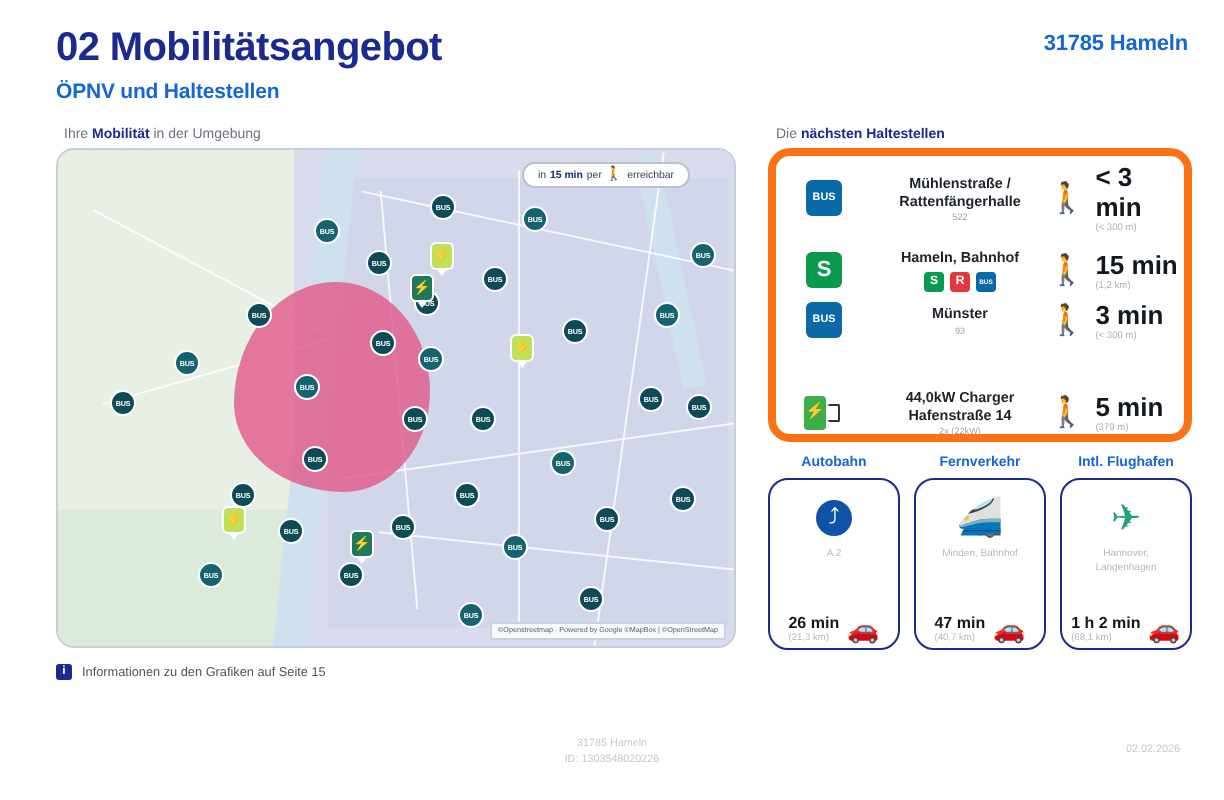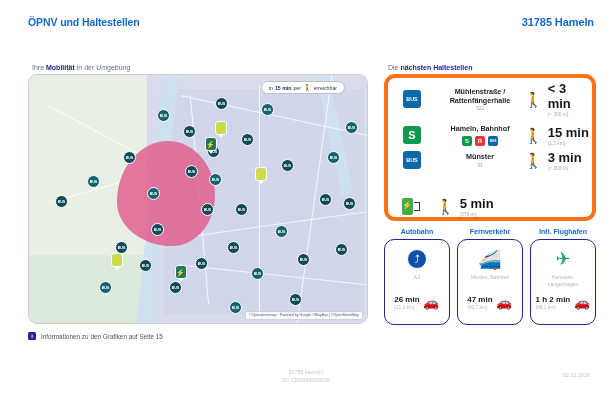--- a/index.html
+++ b/index.html
@@ -178,21 +178,21 @@
   }
   .card {
     position:absolute; top:11px; width:66px; height:86px;
     border:1px solid #1a2a8f; border-radius:10px; background:#fff;
   }
   .c0 { left:0; }  .c1 { left:73px; } .c2 { left:146px; }
   .ch0 { left:0; width:66px; } .ch1 { left:73px; width:66px; } .ch2 { left:146px; width:66px; }
 
   .card-ico { height:30px; display:flex; align-items:center; justify-content:center; margin-top:4px; }
   .card-sub { font-size:5px; color:#b2b9c1; text-align:center; line-height:1.3; padding:0 3px; min-height:13px; }
-  .card-bot { display:flex; align-items:center; justify-content:center; gap:4px; margin-top:8px; padding:0 4px;}
+  .card-bot { display:flex; align-items:center; justify-content:center; gap:4px; margin-top:20px; padding:0 4px;}
   .card-time { font-size:8px; font-weight:700; color:#12181f; line-height:1.15; }
   .card-dist { font-size:4.8px; color:#b2b9c1; margin-top:1px; }
   .car { font-size:13px; line-height:1; }
 
   .ab-sign {
     width:20px; height:20px; border-radius:50%; background:#1052a8;
     border:1.5px solid #fff; display:flex; align-items:center; justify-content:center;
     color:#fff; font-size:11px; line-height:1;
   }
   .train-ico { font-size:19px; color:#6e8a9c; line-height:1; }
@@ -207,20 +207,21 @@
     position:absolute; right:22px; top:372px;
     font-size:5.4px; color:#c3c9d0;
   }
 </style>
 </head>
 <body>
 
 <div class="page">
 
   <div class="header">
+    <div class="h-title">02 Mobilitätsangebot</div>
     <div class="h-sub">ÖPNV und Haltestellen</div>
     <div class="h-right">31785 Hameln</div>
   </div>
 
   <div class="map-label sec-label">
     <span>Ihre </span><b>Mobilität</b><span> in der Umgebung</span>
   </div>
 
   <div class="map-box">
     <div class="map-canvas">
@@ -369,20 +370,24 @@
       </div>
       <div class="stop-row r3">
         <div class="stop-icon">
           <div class="badge-charger">
             <div class="body">
               <i>⚡</i>
             </div>
             <div class="plug"></div>
           </div>
         </div>
+        <div class="stop-main">
+          <div class="stop-name">44,0kW Charger Hafenstraße 14</div>
+          <div class="stop-sub">2x (22kW)</div>
+        </div>
         <div class="stop-right">
           <span class="walk-ico">🚶</span>
           <div>
             <div class="stop-time">5 min</div>
             <div class="stop-dist">(379 m)</div>
           </div>
         </div>
       </div>
     </div>
 

